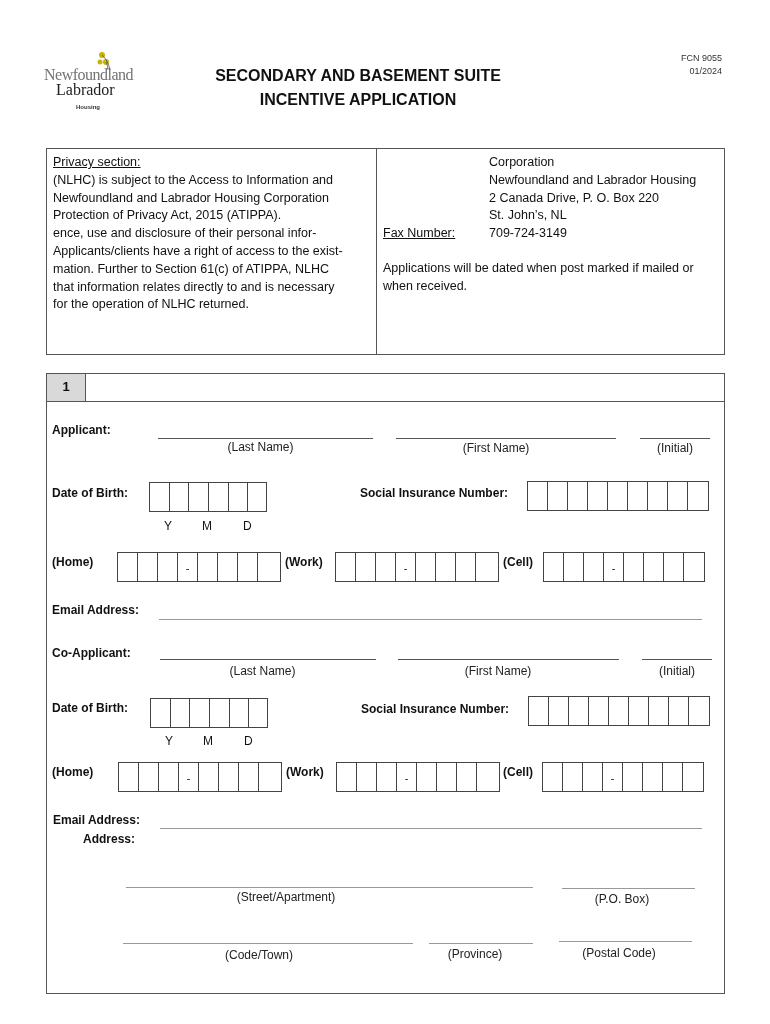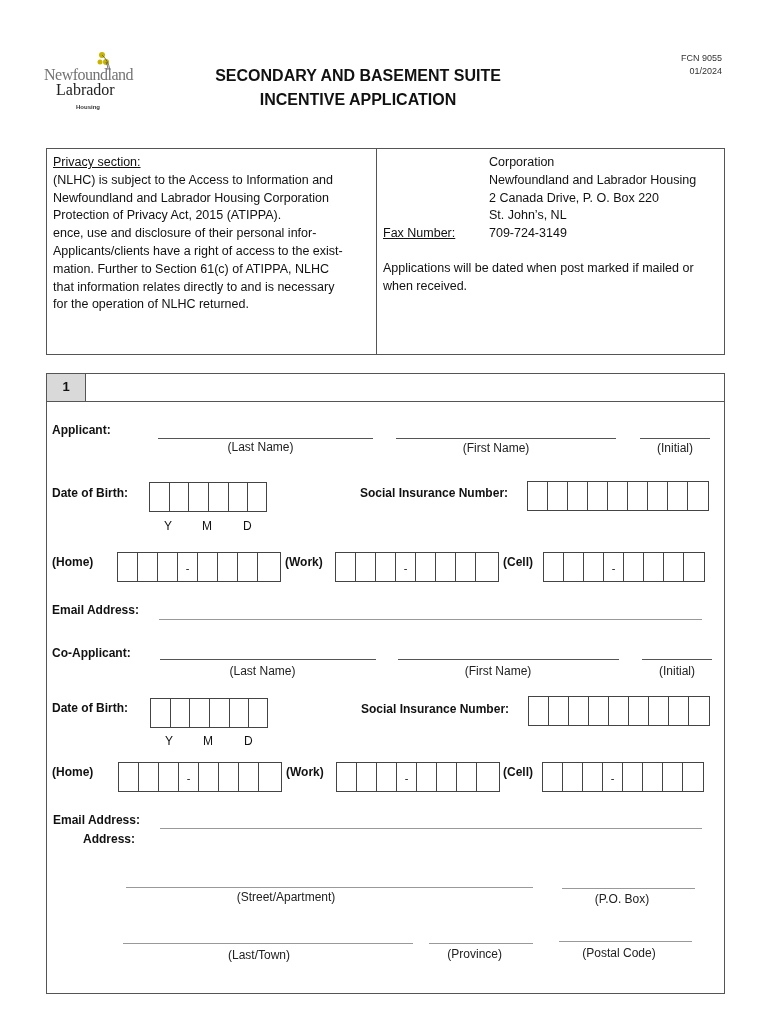--- a/index.html
+++ b/index.html
@@ -238,15 +238,15 @@
 
 <div class="abs lbl" style="left:56px;top:832px;margin-left:27px;">Address:</div>
 <div class="abs line light" style="left:126px;top:887px;width:407px;"></div>
 <div class="abs line light" style="left:562px;top:888px;width:133px;"></div>
 <div class="abs cap" style="left:126px;top:890px;width:320px;">(Street/Apartment)</div>
 <div class="abs cap" style="left:562px;top:892px;width:120px;">(P.O. Box)</div>
 
 <div class="abs line light" style="left:123px;top:943px;width:290px;"></div>
 <div class="abs line light" style="left:429px;top:943px;width:104px;"></div>
 <div class="abs line light" style="left:559px;top:941px;width:133px;"></div>
-<div class="abs cap" style="left:123px;top:948px;width:272px;">(Last/Town)</div>
-<div class="abs cap" style="left:410px;top:947px;width:92px;text-align:right;">(Province)</div>
+<div class="abs cap" style="left:123px;top:948px;width:272px;">(Code/Town)</div>
+<div class="abs cap" style="left:429px;top:947px;width:92px;">(Province)</div>
 <div class="abs cap" style="left:559px;top:946px;width:120px;">(Postal Code)</div>
 
 </body></html>

